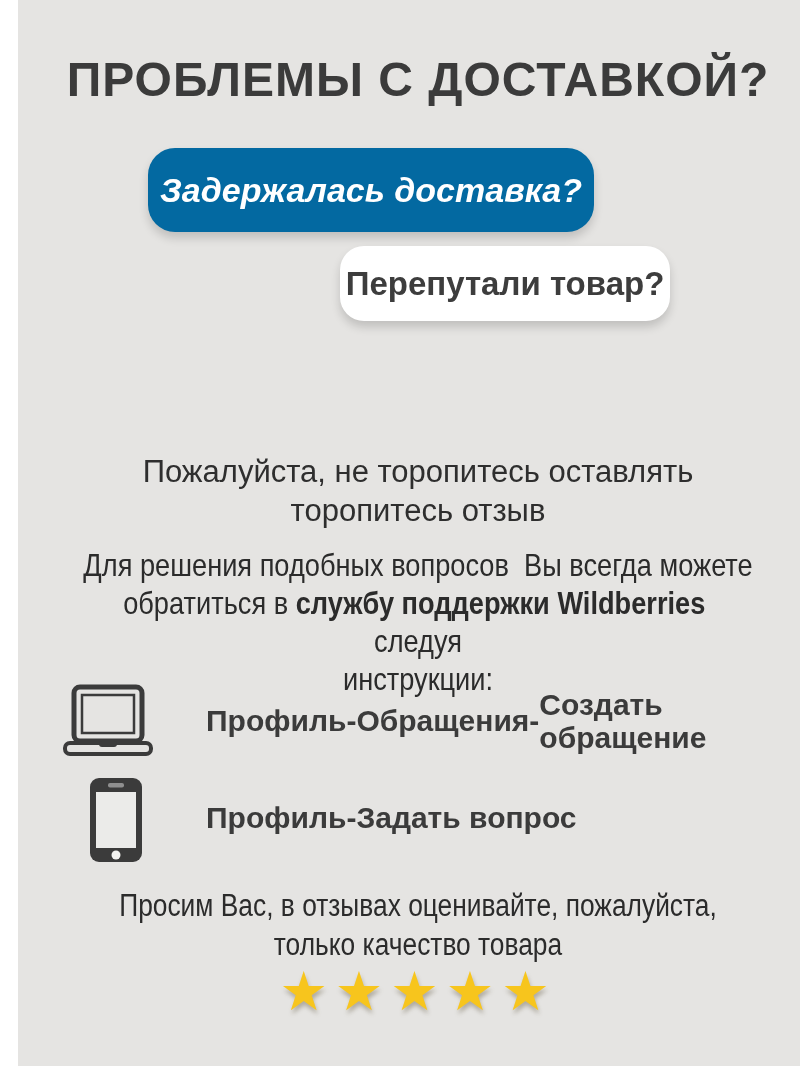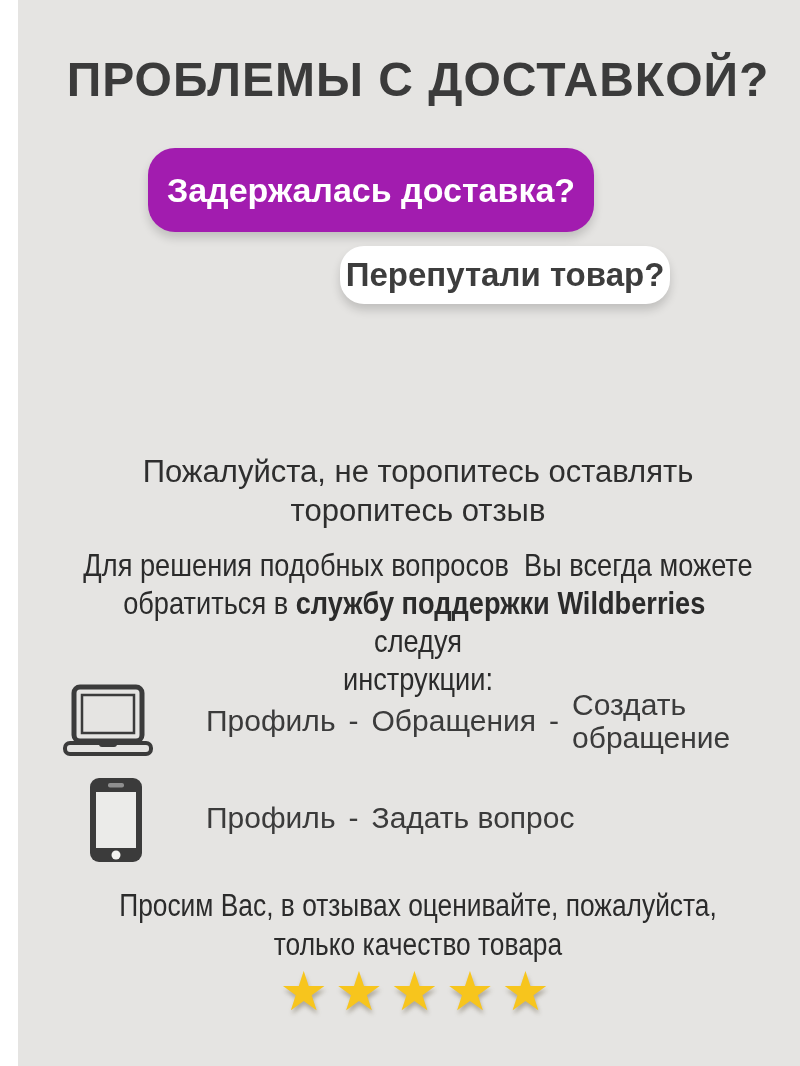--- a/index.html
+++ b/index.html
@@ -26,25 +26,25 @@
 
   .badge {
     position: absolute;
     display: flex;
     align-items: center;
     justify-content: center;
     border-radius: 27px;
     font-weight: 800;
     box-shadow: 0 6px 10px rgba(0,0,0,0.16);
   }
-  .badge.magenta { background: #a21caf; color: #ffffff; }
+  .badge.magenta { background: #0369a1; color: #ffffff; font-style: italic; }
   .badge.white   { background: #ffffff; color: #3d3d3d; }
 
   .badge-1 { left: 130px; top: 148px; width: 446px; height: 84px; font-size: 34px; }
-  .badge-2 { left: 322px; top: 246px; width: 330px; height: 58px; font-size: 33px; border-radius: 24px; }
+  .badge-2 { left: 322px; top: 246px; width: 330px; height: 75px; font-size: 33px; border-radius: 24px; }
   .badge-3 { left: 176px; top: 333px; width: 462px; height: 80px; font-size: 33px; }
 
   .subtitle {
     position: absolute;
     top: 452px; left: 0; width: 100%;
     text-align: center;
     font-size: 31px;
     font-weight: 400;
     line-height: 39px;
     color: #2e2e2e;
@@ -63,23 +63,22 @@
   .closing { top: 886px; font-size: 31px; line-height: 39px; }
 
   .step-icon { position: absolute; }
   .laptop { left: 44px; top: 684px; }
   .phone  { left: 70px; top: 776px; }
 
   .step-text {
     position: absolute;
     display: flex;
     align-items: center;
-    gap: 13px;
     font-size: 30px;
-    font-weight: 400;
+    font-weight: 700;
     color: #3b3b3b;
     white-space: nowrap;
   }
   .step-text-1 { left: 188px; top: 682px; height: 78px; }
   .step-text-2 { left: 188px; top: 798px; height: 40px; }
   .stacked {
     display: inline-block;
     width: 186px;
     text-align: left;
     line-height: 33px;

